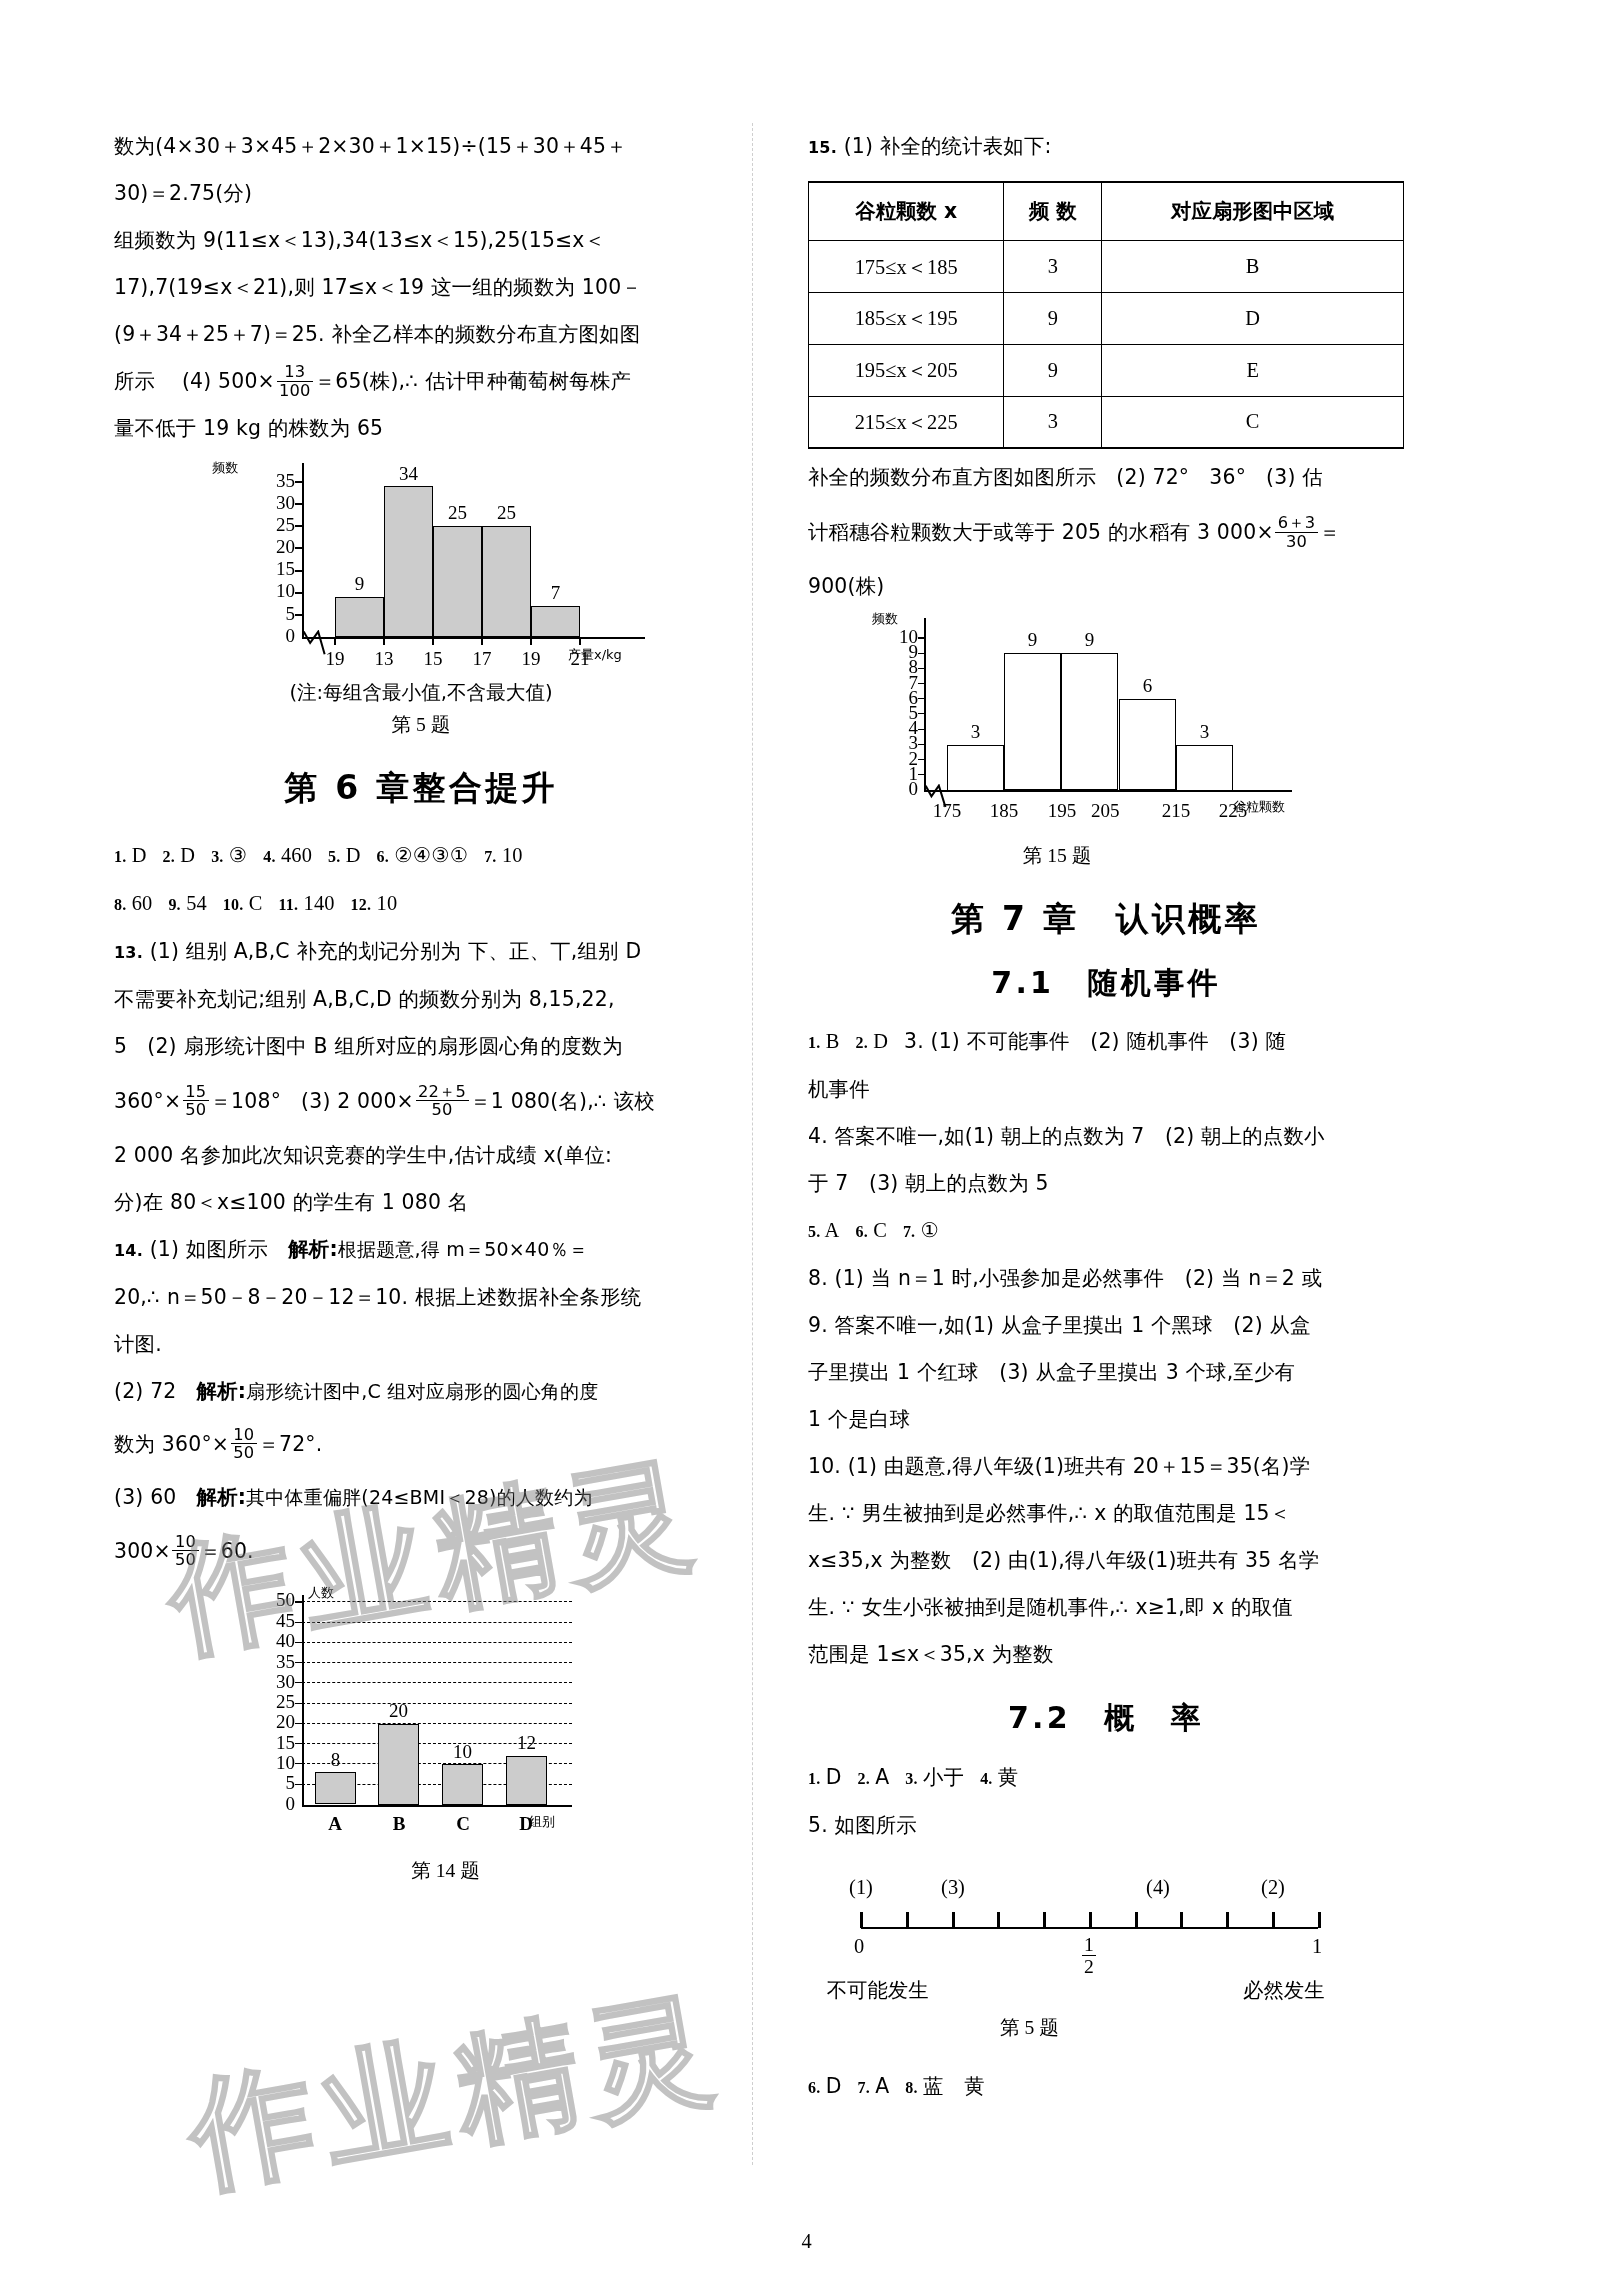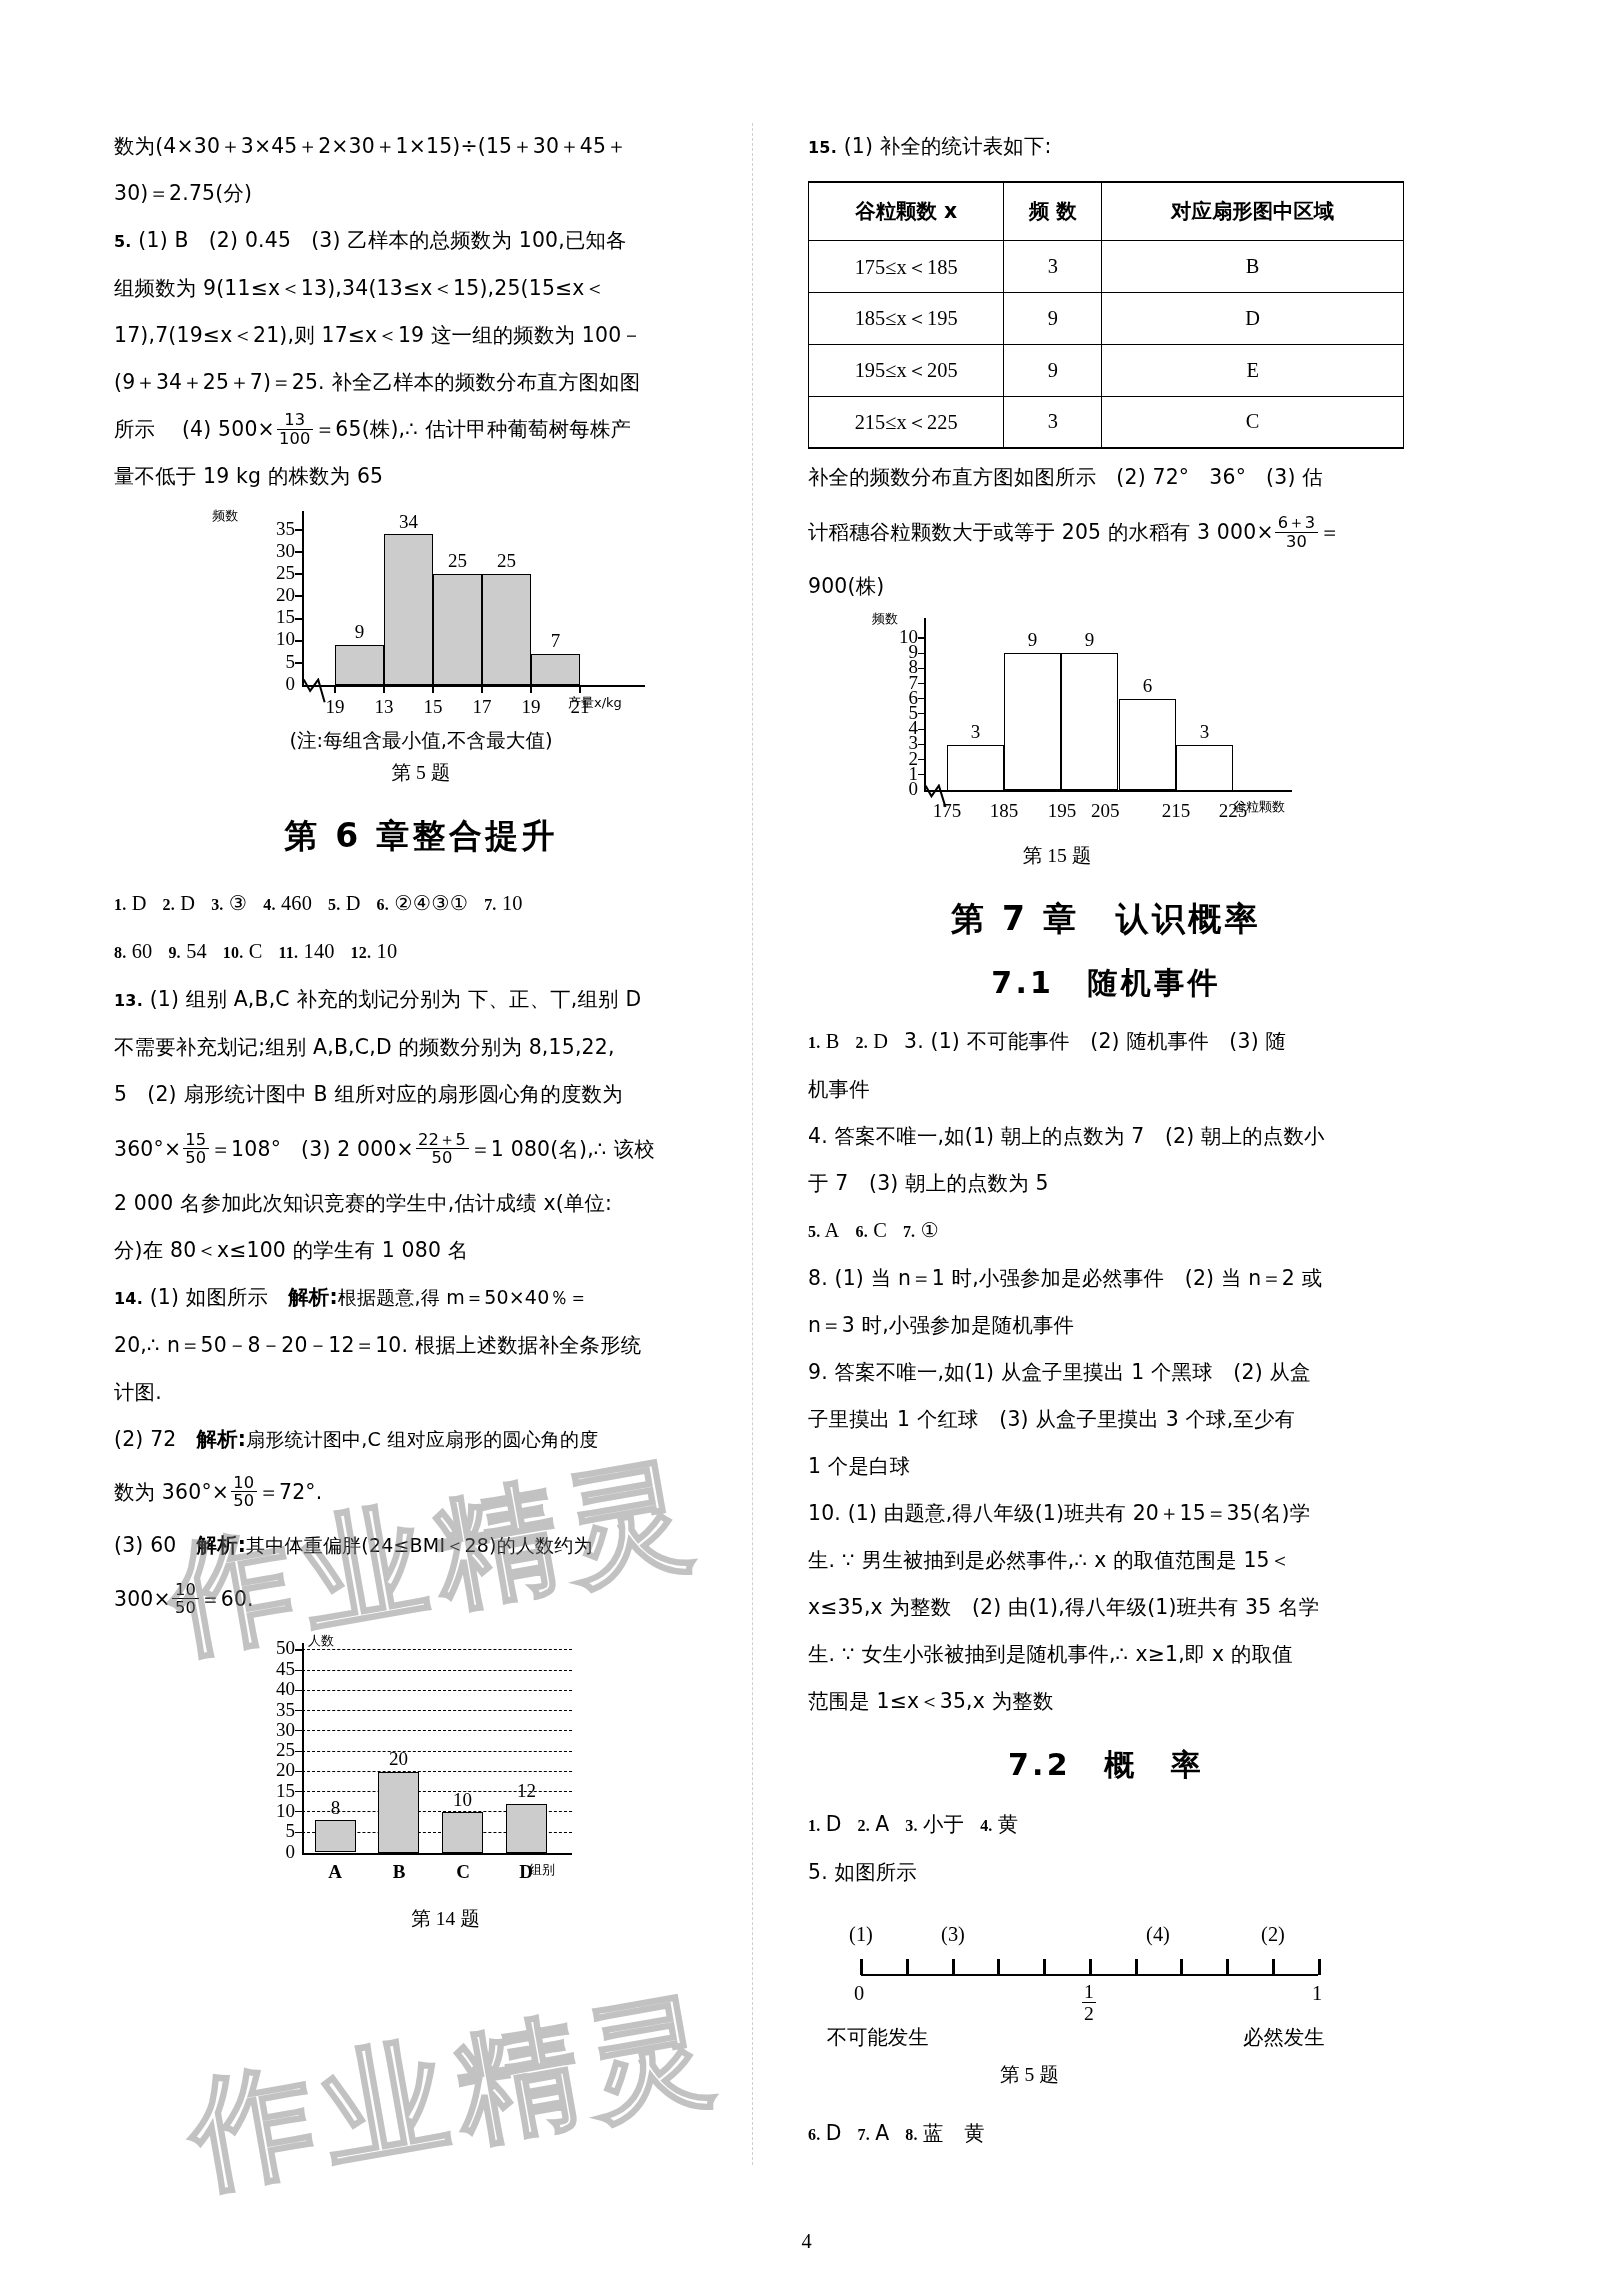--- a/index.html
+++ b/index.html
@@ -145,26 +145,20 @@
 
   <div class="divider"></div>
 
   <div class="columns">
 
     <div class="col left">
 
       <p class="line cjk">数为(4×30＋3×45＋2×30＋1×15)÷(15＋30＋45＋</p>
       <p class="line cjk">30)＝2.75(分)</p>
 
-      <p class="line cjk">
-        <span class="qnum">5.</span>
-        <span>(1) B</span>&nbsp;&nbsp;
-        <span>(2) 0.45</span>&nbsp;&nbsp;
-        <span>(3) 乙样本的总频数为 100,已知各</span>
-      </p>
       <p class="line cjk">组频数为 9(11≤x＜13),34(13≤x＜15),25(15≤x＜</p>
       <p class="line cjk">17),7(19≤x＜21),则 17≤x＜19 这一组的频数为 100－</p>
       <p class="line cjk">(9＋34＋25＋7)＝25. 补全乙样本的频数分布直方图如图</p>
       <p class="line cjk">
         <span>所示</span>&nbsp;&nbsp;&nbsp;
         <span>(4) 500×</span><span class="frac">
             <span class="top">13</span>
             <span class="bot">100</span>
           </span><span>＝65(株),∴ 估计甲种葡萄树每株产</span>
       </p>
@@ -468,21 +462,20 @@
 
       <h2 class="chapter">第 7 章　认识概率</h2>
       <h3 class="section">7.1　随机事件</h3>
 
       <p class="line" id="s71-row1"><span class="qnum">1.</span> <span class="">B</span>&nbsp;&nbsp;&nbsp;<span class="qnum">2.</span> <span class="">D</span>&nbsp;&nbsp;&nbsp;<span class="cjk">3. (1) 不可能事件　(2) 随机事件　(3) 随</span></p>
       <p class="line cjk">机事件</p>
       <p class="line cjk">4. 答案不唯一,如(1) 朝上的点数为 7　(2) 朝上的点数小</p>
       <p class="line cjk">于 7　(3) 朝上的点数为 5</p>
       <p class="line" id="s71-row3"><span class="qnum">5.</span> <span class="">A</span>&nbsp;&nbsp;&nbsp;<span class="qnum">6.</span> <span class="">C</span>&nbsp;&nbsp;&nbsp;<span class="qnum">7.</span> <span class="">①</span></p>
       <p class="line cjk">8. (1) 当 n＝1 时,小强参加是必然事件　(2) 当 n＝2 或</p>
-      <p class="line cjk">n＝3 时,小强参加是随机事件</p>
       <p class="line cjk">9. 答案不唯一,如(1) 从盒子里摸出 1 个黑球　(2) 从盒</p>
       <p class="line cjk">子里摸出 1 个红球　(3) 从盒子里摸出 3 个球,至少有</p>
       <p class="line cjk">1 个是白球</p>
       <p class="line cjk">10. (1) 由题意,得八年级(1)班共有 20＋15＝35(名)学</p>
       <p class="line cjk">生. ∵ 男生被抽到是必然事件,∴ x 的取值范围是 15＜</p>
       <p class="line cjk">x≤35,x 为整数　(2) 由(1),得八年级(1)班共有 35 名学</p>
       <p class="line cjk">生. ∵ 女生小张被抽到是随机事件,∴ x≥1,即 x 的取值</p>
       <p class="line cjk">范围是 1≤x＜35,x 为整数</p>
 
       <h3 class="section">7.2　概　率</h3>

